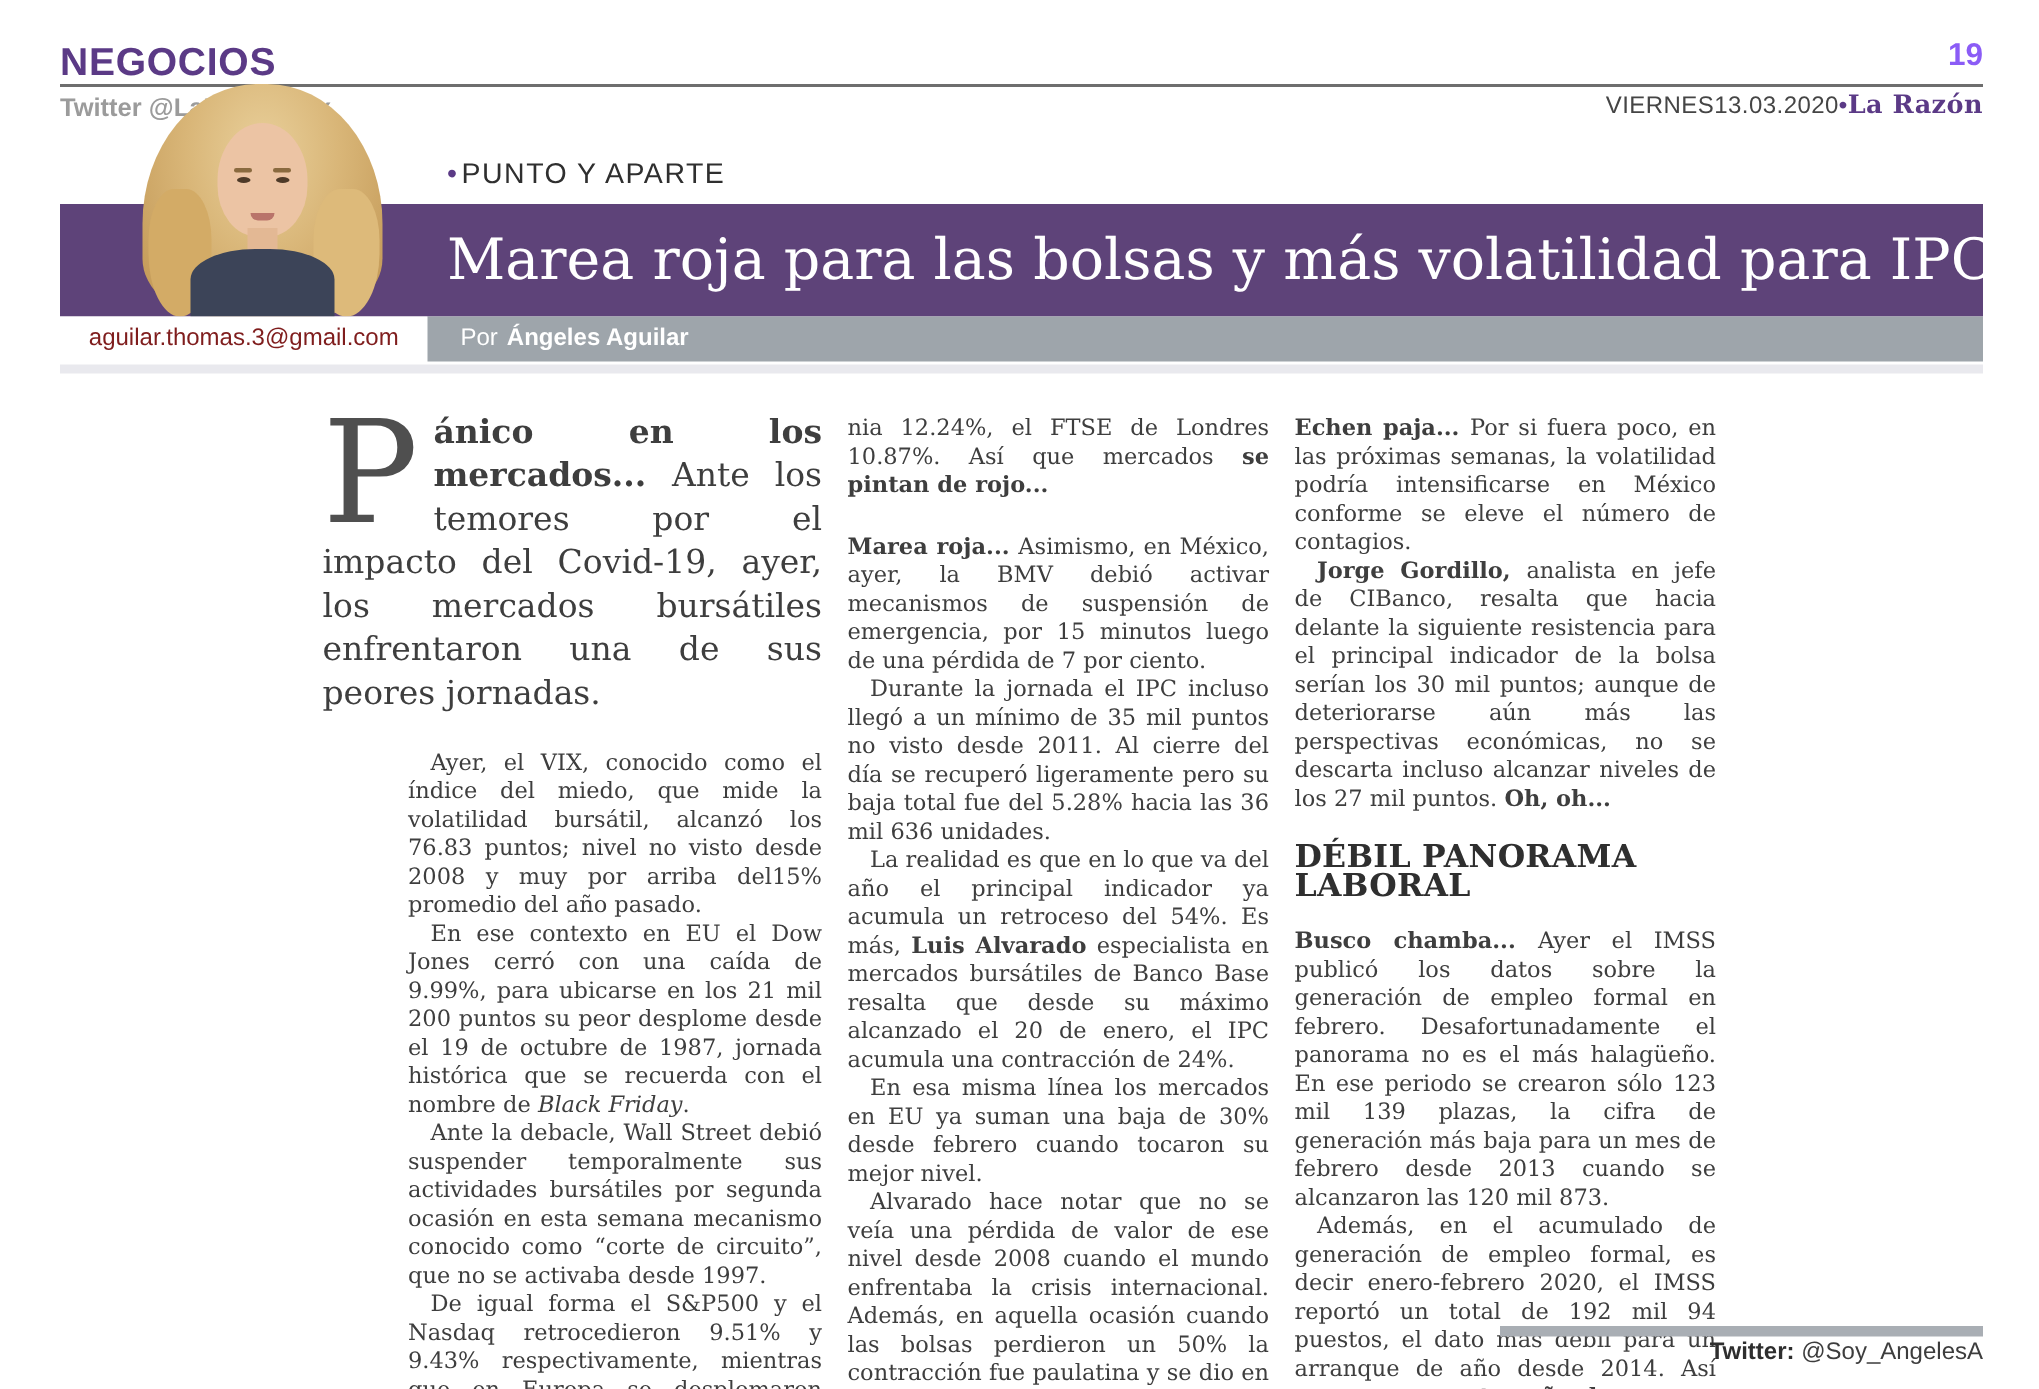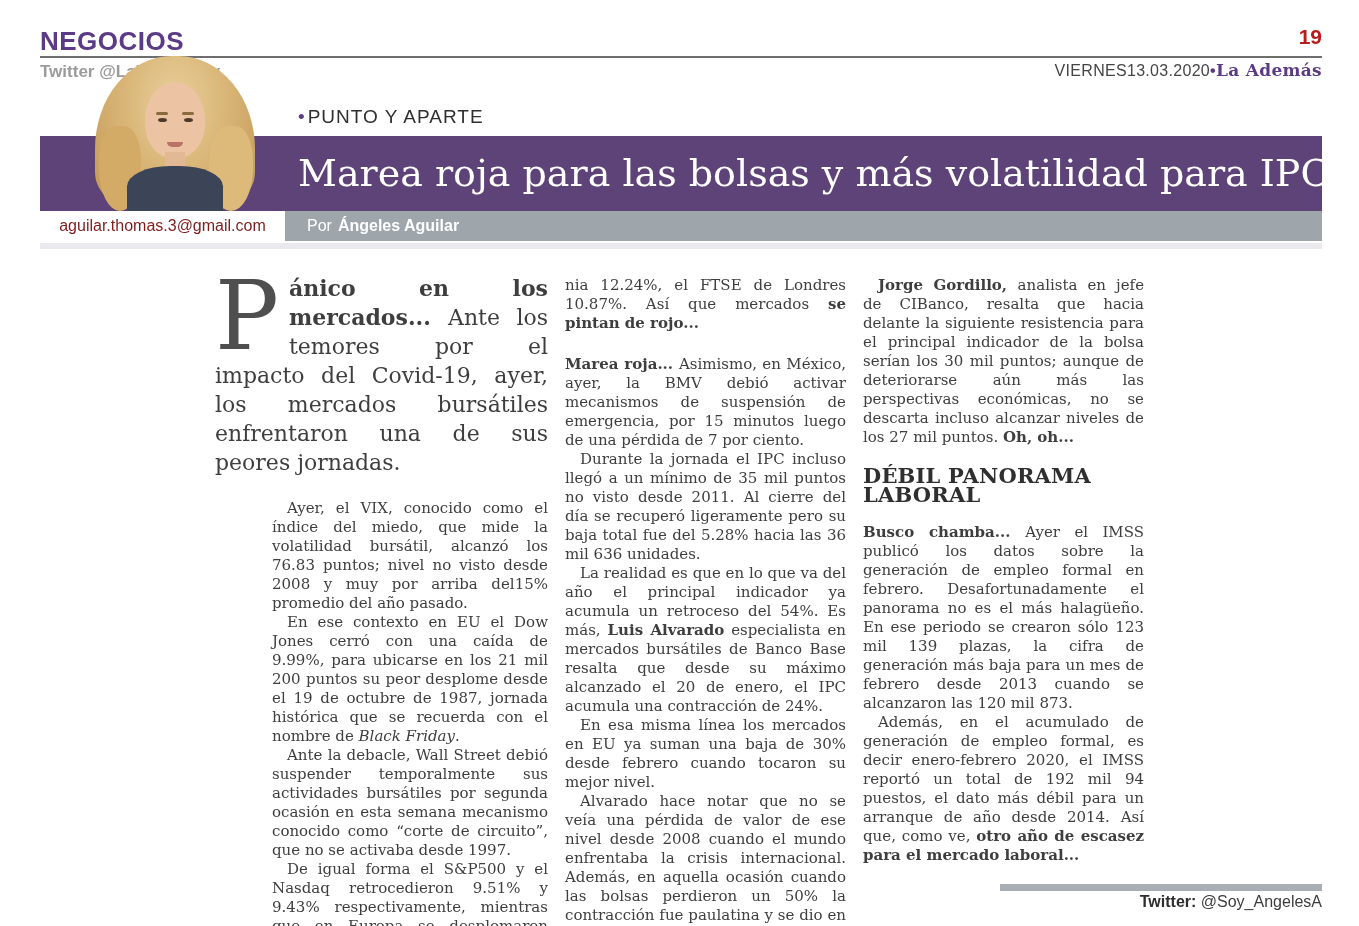--- a/index.html
+++ b/index.html
@@ -4,21 +4,21 @@
 <style>
   html,body{margin:0;padding:0;background:#f3f3f3;}
   #page{position:relative;width:1359px;height:926px;background:#ffffff;overflow:hidden;
         font-family:"Liberation Sans", sans-serif;}
 
   
   .section-title{position:absolute;left:40px;top:26px;font-size:26px;font-weight:bold;
                  letter-spacing:.5px;color:#5b3a86;}
   .header-rule{position:absolute;left:40px;top:56px;width:1282px;height:2px;background:#6e6e6e;}
   .twitter-header{position:absolute;left:40px;top:62px;font-size:17px;font-weight:bold;color:#9b9b9b;}
-  .page-number{position:absolute;right:37px;top:25px;font-size:21px;font-weight:bold;color:#b91c1c;}
+  .page-number{position:absolute;right:37px;top:25px;font-size:21px;font-weight:bold;color:#8b5cf6;}
   .dateline{position:absolute;right:37px;top:60px;font-size:16px;color:#454545;letter-spacing:.3px;}
   .dateline .dot{color:#5b3a86;font-weight:bold;}
   .dateline .brand{font-family:"DejaVu Serif", serif;font-weight:bold;color:#5b3a86;font-size:17px;}
 
   
   .kicker{position:absolute;left:298px;top:106px;font-size:19px;letter-spacing:1px;color:#2f2f2f;text-align:right;}
   .kicker .bullet{color:#5b3a86;font-size:19px;margin-right:2px;}
   .band{position:absolute;left:40px;top:136px;width:1282px;height:75px;background:#5e4379;z-index:1;text-align:center;}
   .headline{position:absolute;left:258px;top:11px;right:12px;color:#ffffff;
             font-family:"DejaVu Serif", serif;font-size:38px;line-height:52px;white-space:nowrap;}
@@ -76,21 +76,21 @@
 </head>
 <body>
 
 <div id="page">
 
   <div class="section-title">NEGOCIOS</div>
   <div class="header-rule"></div>
   <div class="twitter-header">Twitter @LaRazon_mx</div>
   <div class="page-number">19</div>
   <div class="dateline">
-    <span>VIERNES13.03.2020</span><span class="dot">•</span><span class="brand">La Además</span>
+    <span>VIERNES13.03.2020</span><span class="dot">•</span><span class="brand">La Razón</span>
   </div>
 
   <div class="kicker">
     <span class="bullet">•</span><span>PUNTO Y APARTE</span>
   </div>
 
   <div class="band">
     <div class="headline">Marea roja para las bolsas y más volatilidad para IPC</div>
   </div>
 
@@ -124,20 +124,21 @@
     </div>
   <div id="col2" class="col">
       <p class=""><span>nia 12.24%, el FTSE de Londres 10.87%. Así que mercados </span><span class="b">se pintan de rojo...</span></p>
       <p class="gap"><span class="b">Marea roja... </span><span>Asimismo, en México, ayer, la BMV debió activar mecanismos de suspensión de emergencia, por 15 minutos luego de una pérdida de 7 por ciento.</span></p>
       <p class="ind"><span>Durante la jornada el IPC incluso llegó a un mínimo de 35 mil puntos no visto desde 2011. Al cierre del día se recuperó ligeramente pero su baja total fue del 5.28% hacia las 36 mil 636 unidades.</span></p>
       <p class="ind"><span>La realidad es que en lo que va del año el principal indicador ya acumula un retroceso del 54%. Es más, </span><span class="b">Luis Alvarado</span><span> especialista en mercados bursátiles de Banco Base resalta que desde su máximo alcanzado el 20 de enero, el IPC acumula una contracción de 24%.</span></p>
       <p class="ind"><span>En esa misma línea los mercados en EU ya suman una baja de 30% desde febrero cuando tocaron su mejor nivel.</span></p>
       <p class="ind"><span>Alvarado hace notar que no se veía una pérdida de valor de ese nivel desde 2008 cuando el mundo enfrentaba la crisis internacional. Además, en aquella ocasión cuando las bolsas perdieron un 50% la contracción fue paulatina y se dio en el plazo de un año, lo que deja ver el temor que persiste en torno al nuevo virus...</span></p>
     </div>
   <div id="col3" class="col">
+      <p class=""><span class="b">Echen paja... </span><span>Por si fuera poco, en las próximas semanas, la volatilidad podría intensificarse en México conforme se eleve el número de contagios.</span></p>
       <p class="ind"><span class="b">Jorge Gordillo, </span><span>analista en jefe de CIBanco, resalta que hacia delante la siguiente resistencia para el principal indicador de la bolsa serían los 30 mil puntos; aunque de deteriorarse aún más las perspectivas económicas, no se descarta incluso alcanzar niveles de los 27 mil puntos. </span><span class="b">Oh, oh...</span></p>
       <h3>DÉBIL PANORAMA LABORAL</h3>
       <p class=""><span class="b">Busco chamba... </span><span>Ayer el IMSS publicó los datos sobre la generación de empleo formal en febrero. Desafortunadamente el panorama no es el más halagüeño. En ese periodo se crearon sólo 123 mil 139 plazas, la cifra de generación más baja para un mes de febrero desde 2013 cuando se alcanzaron las 120 mil 873.</span></p>
       <p class="ind"><span>Además, en el acumulado de generación de empleo formal, es decir enero-febrero 2020, el IMSS reportó un total de 192 mil 94 puestos, el dato más débil para un arranque de año desde 2014. Así que, como ve, </span><span class="b">otro año de escasez para el mercado laboral...</span></p>
     </div>
 
   <div class="footer-bar"></div>
   <div class="footer-twitter">
     <span class="lbl">Twitter:</span>
     <span> </span><span>@Soy_AngelesA</span>

